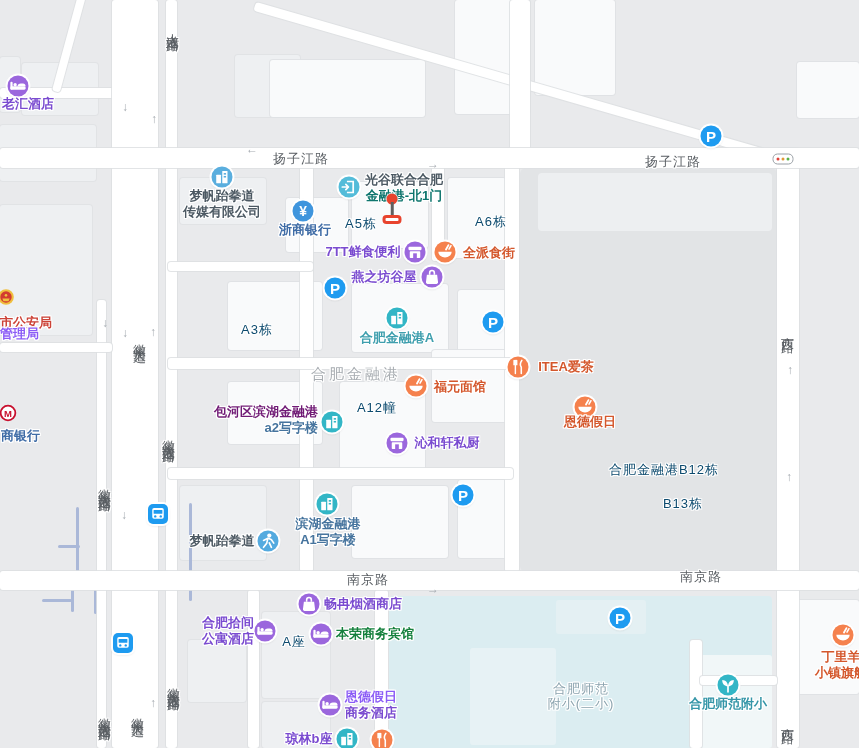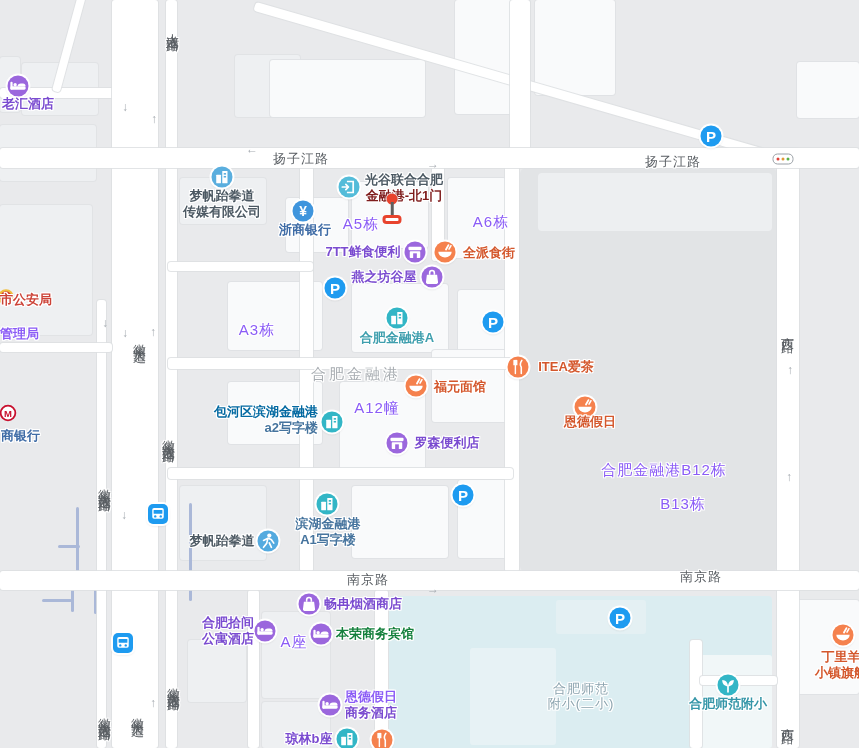--- a/index.html
+++ b/index.html
@@ -8,21 +8,21 @@
   .layer{position:absolute;inset:0;}
   .block,.bldg,.water,.road,.path-light{position:absolute;}
   .bldg{background:#f9fafb;border-radius:3px;box-shadow:0 0 0 1px rgba(223,225,228,.9);}
   .bldg.b2{background:#eef0f2;box-shadow:0 0 0 1px rgba(220,222,225,.6);}
   .road{background:#fff;border-radius:3px;box-shadow:0 0 0 1px rgba(221,223,226,.85);}
   .path-light{background:#aab8d8;border-radius:2px;}
   .lbl{position:absolute;white-space:nowrap;transform:translate(-50%,-50%);
        text-shadow:1px 0 0 #fff,-1px 0 0 #fff,0 1px 0 #fff,0 -1px 0 #fff,1px 1px 0 #fff,-1px -1px 0 #fff,1px -1px 0 #fff,-1px 1px 0 #fff;}
   .roadlbl{font-size:13px;color:#585d62;letter-spacing:1px;}
   .roadlbl.vert{writing-mode:vertical-rl;text-orientation:upright;letter-spacing:2px;line-height:14px;}
-  .arealbl{font-size:15px;color:#8b5cf6;letter-spacing:1px;}
+  .arealbl{font-size:13px;color:#0c4a6e;letter-spacing:1px;}
   .arealbl.big{font-size:15px;color:#a7acb1;letter-spacing:3px;}
   .arealbl.school{font-size:13px;color:#8ba3ae;}
   .arrow{position:absolute;font-size:12px;color:#a6abb1;transform:translate(-50%,-50%);}
   .poi-ic{position:absolute;width:21px;height:21px;border-radius:50%;transform:translate(-50%,-50%);
           box-shadow:0 0 0 2px #fff,0 1px 3px rgba(0,0,0,.3);}
   .poi-ic svg{position:absolute;inset:0;width:100%;height:100%;}
   .poi-ic.square{border-radius:5px;width:20px;height:20px;}
   .poi-ic.bare{box-shadow:none;background:transparent !important;width:19px;height:19px;}
   .poi-line{position:absolute;white-space:nowrap;font-size:13px;font-weight:600;line-height:16px;
        text-shadow:1px 0 0 #fff,-1px 0 0 #fff,0 1px 0 #fff,0 -1px 0 #fff,1px 1px 0 #fff,-1px -1px 0 #fff,1px -1px 0 #fff,-1px 1px 0 #fff;}
@@ -176,21 +176,21 @@
         </svg>
       </div>
       <div class="poi-line" style="color: rgb(63, 108, 166); top: 222px; left: 305px; transform: translateX(-50%);">浙商银行</div>
       <div class="poi-ic" style="left: 349px; top: 187px; background: rgb(84, 188, 217);">
         <svg viewBox="0 0 16 16" xmlns="http://www.w3.org/2000/svg">
           <path d="M6.4 3.8h4.8v8.4H6.4" stroke="#fff" stroke-width="1.3" fill="none"></path>
           <path d="M2.9 8h4.6M5.6 6l2 2-2 2" stroke="#fff" stroke-width="1.3" fill="none" stroke-linecap="round" stroke-linejoin="round"></path>
         </svg>
       </div>
       <div class="poi-line" style="color: rgb(76, 89, 99); top: 172px; left: 404px; transform: translateX(-50%);">光谷联合合肥</div>
-      <div class="poi-line" style="color: #7f1d1d; top: 188px; left: 404px; transform: translateX(-50%);">金融港-北1门</div>
+      <div class="poi-line" style="color: #0f766e; top: 188px; left: 404px; transform: translateX(-50%);">金融港-北1门</div>
       <div class="poi-ic" style="left: 415px; top: 252px; background: rgb(155, 103, 221);">
         <svg viewBox="0 0 16 16" xmlns="http://www.w3.org/2000/svg">
           <rect x="3" y="4" width="10" height="2.6" rx=".8" fill="#fff"></rect>
           <rect x="4" y="7.4" width="8" height="5.2" rx=".6" fill="#fff"></rect>
           <rect x="6.6" y="9" width="2.8" height="3.6" fill="#9b67dd"></rect>
         </svg>
       </div>
       <div class="poi-line" style="color: rgb(122, 75, 208); top: 244px; left: 363px; transform: translateX(-50%);">7TT鲜食便利</div>
       <div class="poi-ic" style="left: 445px; top: 252px; background: rgb(245, 129, 77);">
         <svg viewBox="0 0 16 16" xmlns="http://www.w3.org/2000/svg">
@@ -249,30 +249,30 @@
         </svg>
       </div>
       <div class="poi-line" style="color: rgb(212, 87, 44); top: 414px; left: 590px; transform: translateX(-50%);">恩德假日</div>
       <div class="poi-ic" style="left: 397px; top: 443px; background: rgb(155, 103, 221);">
         <svg viewBox="0 0 16 16" xmlns="http://www.w3.org/2000/svg">
           <rect x="3" y="4" width="10" height="2.6" rx=".8" fill="#fff"></rect>
           <rect x="4" y="7.4" width="8" height="5.2" rx=".6" fill="#fff"></rect>
           <rect x="6.6" y="9" width="2.8" height="3.6" fill="#9b67dd"></rect>
         </svg>
       </div>
-      <div class="poi-line" style="color: rgb(122, 75, 208); top: 435px; left: 447px; transform: translateX(-50%);">罗森便利店</div>
+      <div class="poi-line" style="color: rgb(122, 75, 208); top: 435px; left: 447px; transform: translateX(-50%);">沁和轩私厨</div>
       <div class="poi-ic" style="left: 332px; top: 422px; background: rgb(51, 182, 198);">
         <svg viewBox="0 0 16 16" xmlns="http://www.w3.org/2000/svg">
           <rect x="3.6" y="6.2" width="3.6" height="6.6" rx=".4" fill="#fff"></rect>
           <rect x="8.2" y="3.4" width="4" height="9.4" rx=".4" fill="#fff"></rect>
           <rect x="9.3" y="5" width="1.8" height="1.2" fill="#33b6c6"></rect>
           <rect x="9.3" y="7.2" width="1.8" height="1.2" fill="#33b6c6"></rect>
         </svg>
       </div>
-      <div class="poi-line" style="color: #0369a1; top: 404px; left: 318px; transform: translateX(-100%);">包河区滨湖金融港</div>
+      <div class="poi-line" style="color: #701a75; top: 404px; left: 318px; transform: translateX(-100%);">包河区滨湖金融港</div>
       <div class="poi-line" style="color: rgb(70, 116, 158); top: 420px; left: 318px; transform: translateX(-100%);">a2写字楼</div>
       <div class="poi-ic" style="left: 327px; top: 504px; background: rgb(51, 182, 198);">
         <svg viewBox="0 0 16 16" xmlns="http://www.w3.org/2000/svg">
           <rect x="3.6" y="6.2" width="3.6" height="6.6" rx=".4" fill="#fff"></rect>
           <rect x="8.2" y="3.4" width="4" height="9.4" rx=".4" fill="#fff"></rect>
           <rect x="9.3" y="5" width="1.8" height="1.2" fill="#33b6c6"></rect>
           <rect x="9.3" y="7.2" width="1.8" height="1.2" fill="#33b6c6"></rect>
         </svg>
       </div>
       <div class="poi-line" style="color: rgb(70, 116, 158); top: 516px; left: 328px; transform: translateX(-50%);">滨湖金融港</div>
@@ -384,21 +384,21 @@
       <div class="poi-line" style="color: rgb(212, 87, 44); top: 649px; left: 841px; transform: translateX(-50%);">丁里羊</div>
       <div class="poi-line" style="color: rgb(212, 87, 44); top: 665px; left: 841px; transform: translateX(-50%);">小镇旗舰</div>
       <div class="poi-ic bare" style="left: 6px; top: 297px;">
         <svg viewBox="0 0 16 16" xmlns="http://www.w3.org/2000/svg">
           <circle cx="8" cy="8" r="6.6" fill="#f0bf3e"></circle>
           <circle cx="8" cy="8" r="4.8" fill="#d23b30"></circle>
           <circle cx="8" cy="6.6" r="1.1" fill="#f0bf3e"></circle>
           <path d="M4.9 9.3h6.2l-1 2.2H5.9z" fill="#f0bf3e"></path>
         </svg>
       </div>
-      <div class="poi-line" style="color: rgb(204, 66, 55); top: 292px; left: 0px;">市公安局</div>
+      <div class="poi-line" style="color: rgb(204, 66, 55); top: 315px; left: 0px;">市公安局</div>
       <div class="poi-line" style="color: #8b5cf6; top: 326px; left: 0px;">管理局</div>
       <div class="poi-ic bare" style="left: 8px; top: 413px;">
         <svg viewBox="0 0 16 16" xmlns="http://www.w3.org/2000/svg">
           <circle cx="8" cy="8" r="6.2" fill="#fff" stroke="#c8102e" stroke-width="1.5"></circle>
           <text x="8" y="11" text-anchor="middle" font-size="8" font-weight="bold" fill="#c8102e">M</text>
         </svg>
       </div>
       <div class="poi-line" style="color: rgb(63, 108, 166); top: 428px; left: 1px;">商银行</div>
     </div>
   <div class="layer" id="marker-layer">

